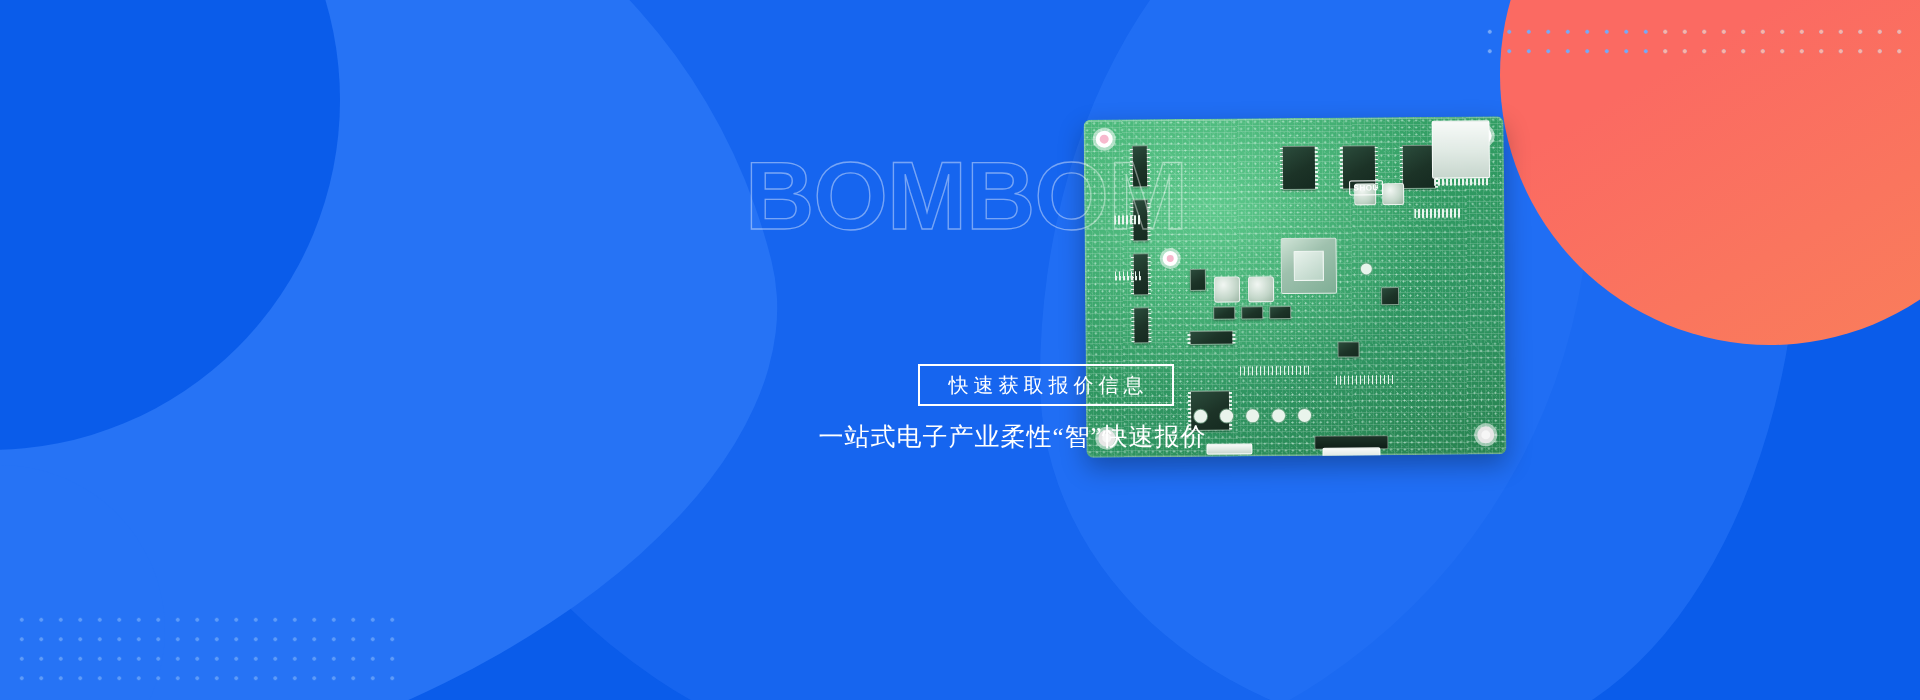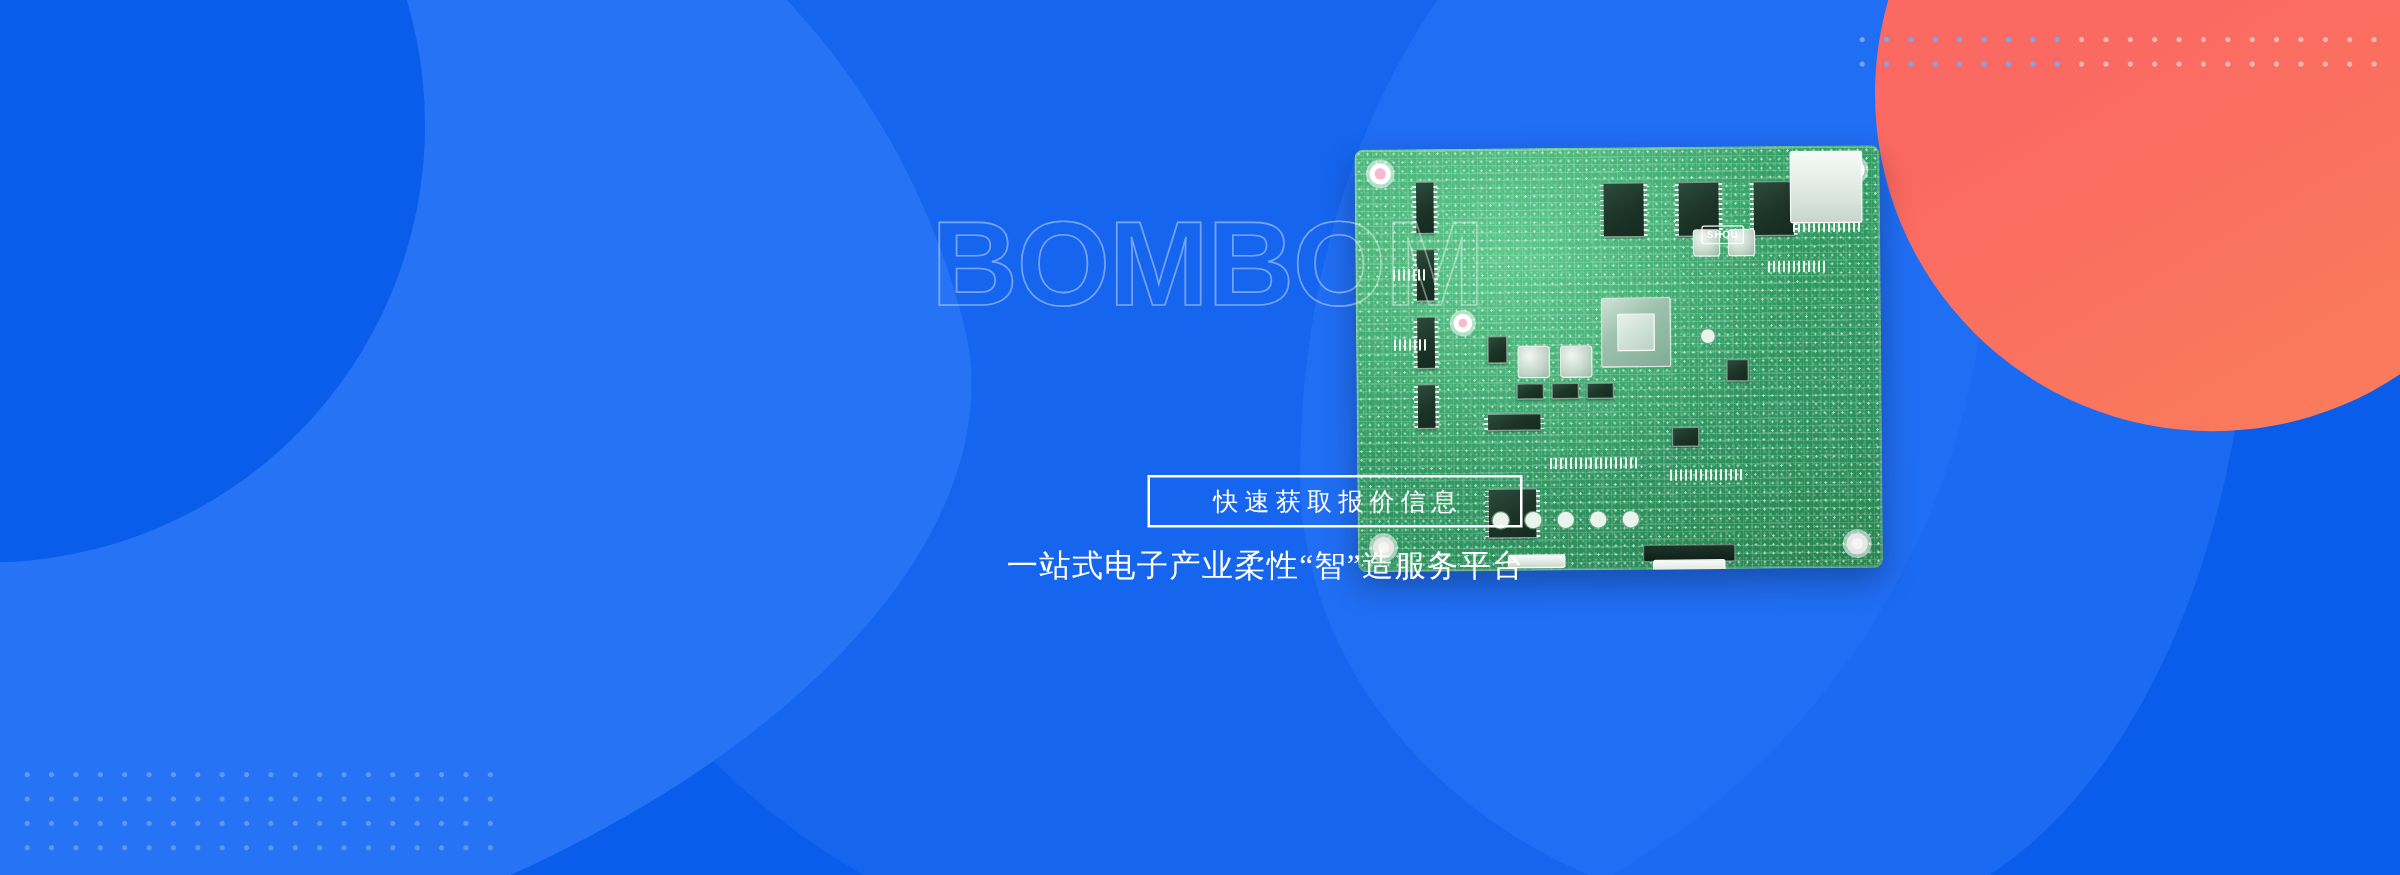--- a/index.html
+++ b/index.html
@@ -82,21 +82,21 @@
   .dots-tr-over{
     right:10px; top:22px;
     width:430px; height:40px;
     color:#ffb4a2;
     clip-path: polygon(41% 0%, 100% 0%, 100% 100%, 41% 100%);
   }
 
   
   .copy{
     position:absolute;
-    left:740px; top:164px;
+    left:740px; top:148px;
     width:545px; height:360px;
   }
   .ghost{
     position:absolute;
     left:5px; top:0px;
     font-size:96px;
     font-weight:700;
     letter-spacing:-1px;
     line-height:1;
     color:transparent;
@@ -114,21 +114,21 @@
     letter-spacing:3px;
     white-space:nowrap;
     text-shadow:0 2px 0 rgba(0,0,0,.04);
   }
   .headline-1{ top:54px; }
   .headline-2{ top:130px; }
 
   .cta{
     position:absolute;
     left:178px; top:216px;
-    width:300px; height:42px;
+    width:256px; height:42px;
     border:2px solid #ffffff;
     display:flex; align-items:center; justify-content:center;
     color:#fff;
     font-size:20px;
     letter-spacing:5px;
     text-indent:5px;
     font-weight:400;
   }
   .tagline{
     position:absolute;
@@ -243,21 +243,20 @@
   .silk{
     position:absolute;
     border:1.5px solid #ffffff;
     border-radius:2px;
     color:#ffffff;
     font-size:8px;
     font-weight:700;
     display:flex; align-items:center; justify-content:center;
     letter-spacing:.5px;
     font-family:"Liberation Sans", sans-serif;
-    margin-left:12px;
   }
   .rowpins{
     position:absolute;
     background-image:repeating-linear-gradient(90deg,#eaf5ee 0 1.6px, transparent 1.6px 4px);
   }
 </style>
 </head>
 <body>
 
 <div class="banner">
@@ -337,16 +336,16 @@
     </div>
   </div>
 
   <div class="copy">
 
     <div class="ghost">BOMBOM</div>
 
 
     <div class="cta">快速获取报价信息</div>
 
-    <div class="tagline">一站式电子产业柔性“智”造服务平台</div>
+    <div class="tagline">一站式电子产业柔性“智”快速报价</div>
   </div>
 
 </div>
 
 </body></html>

